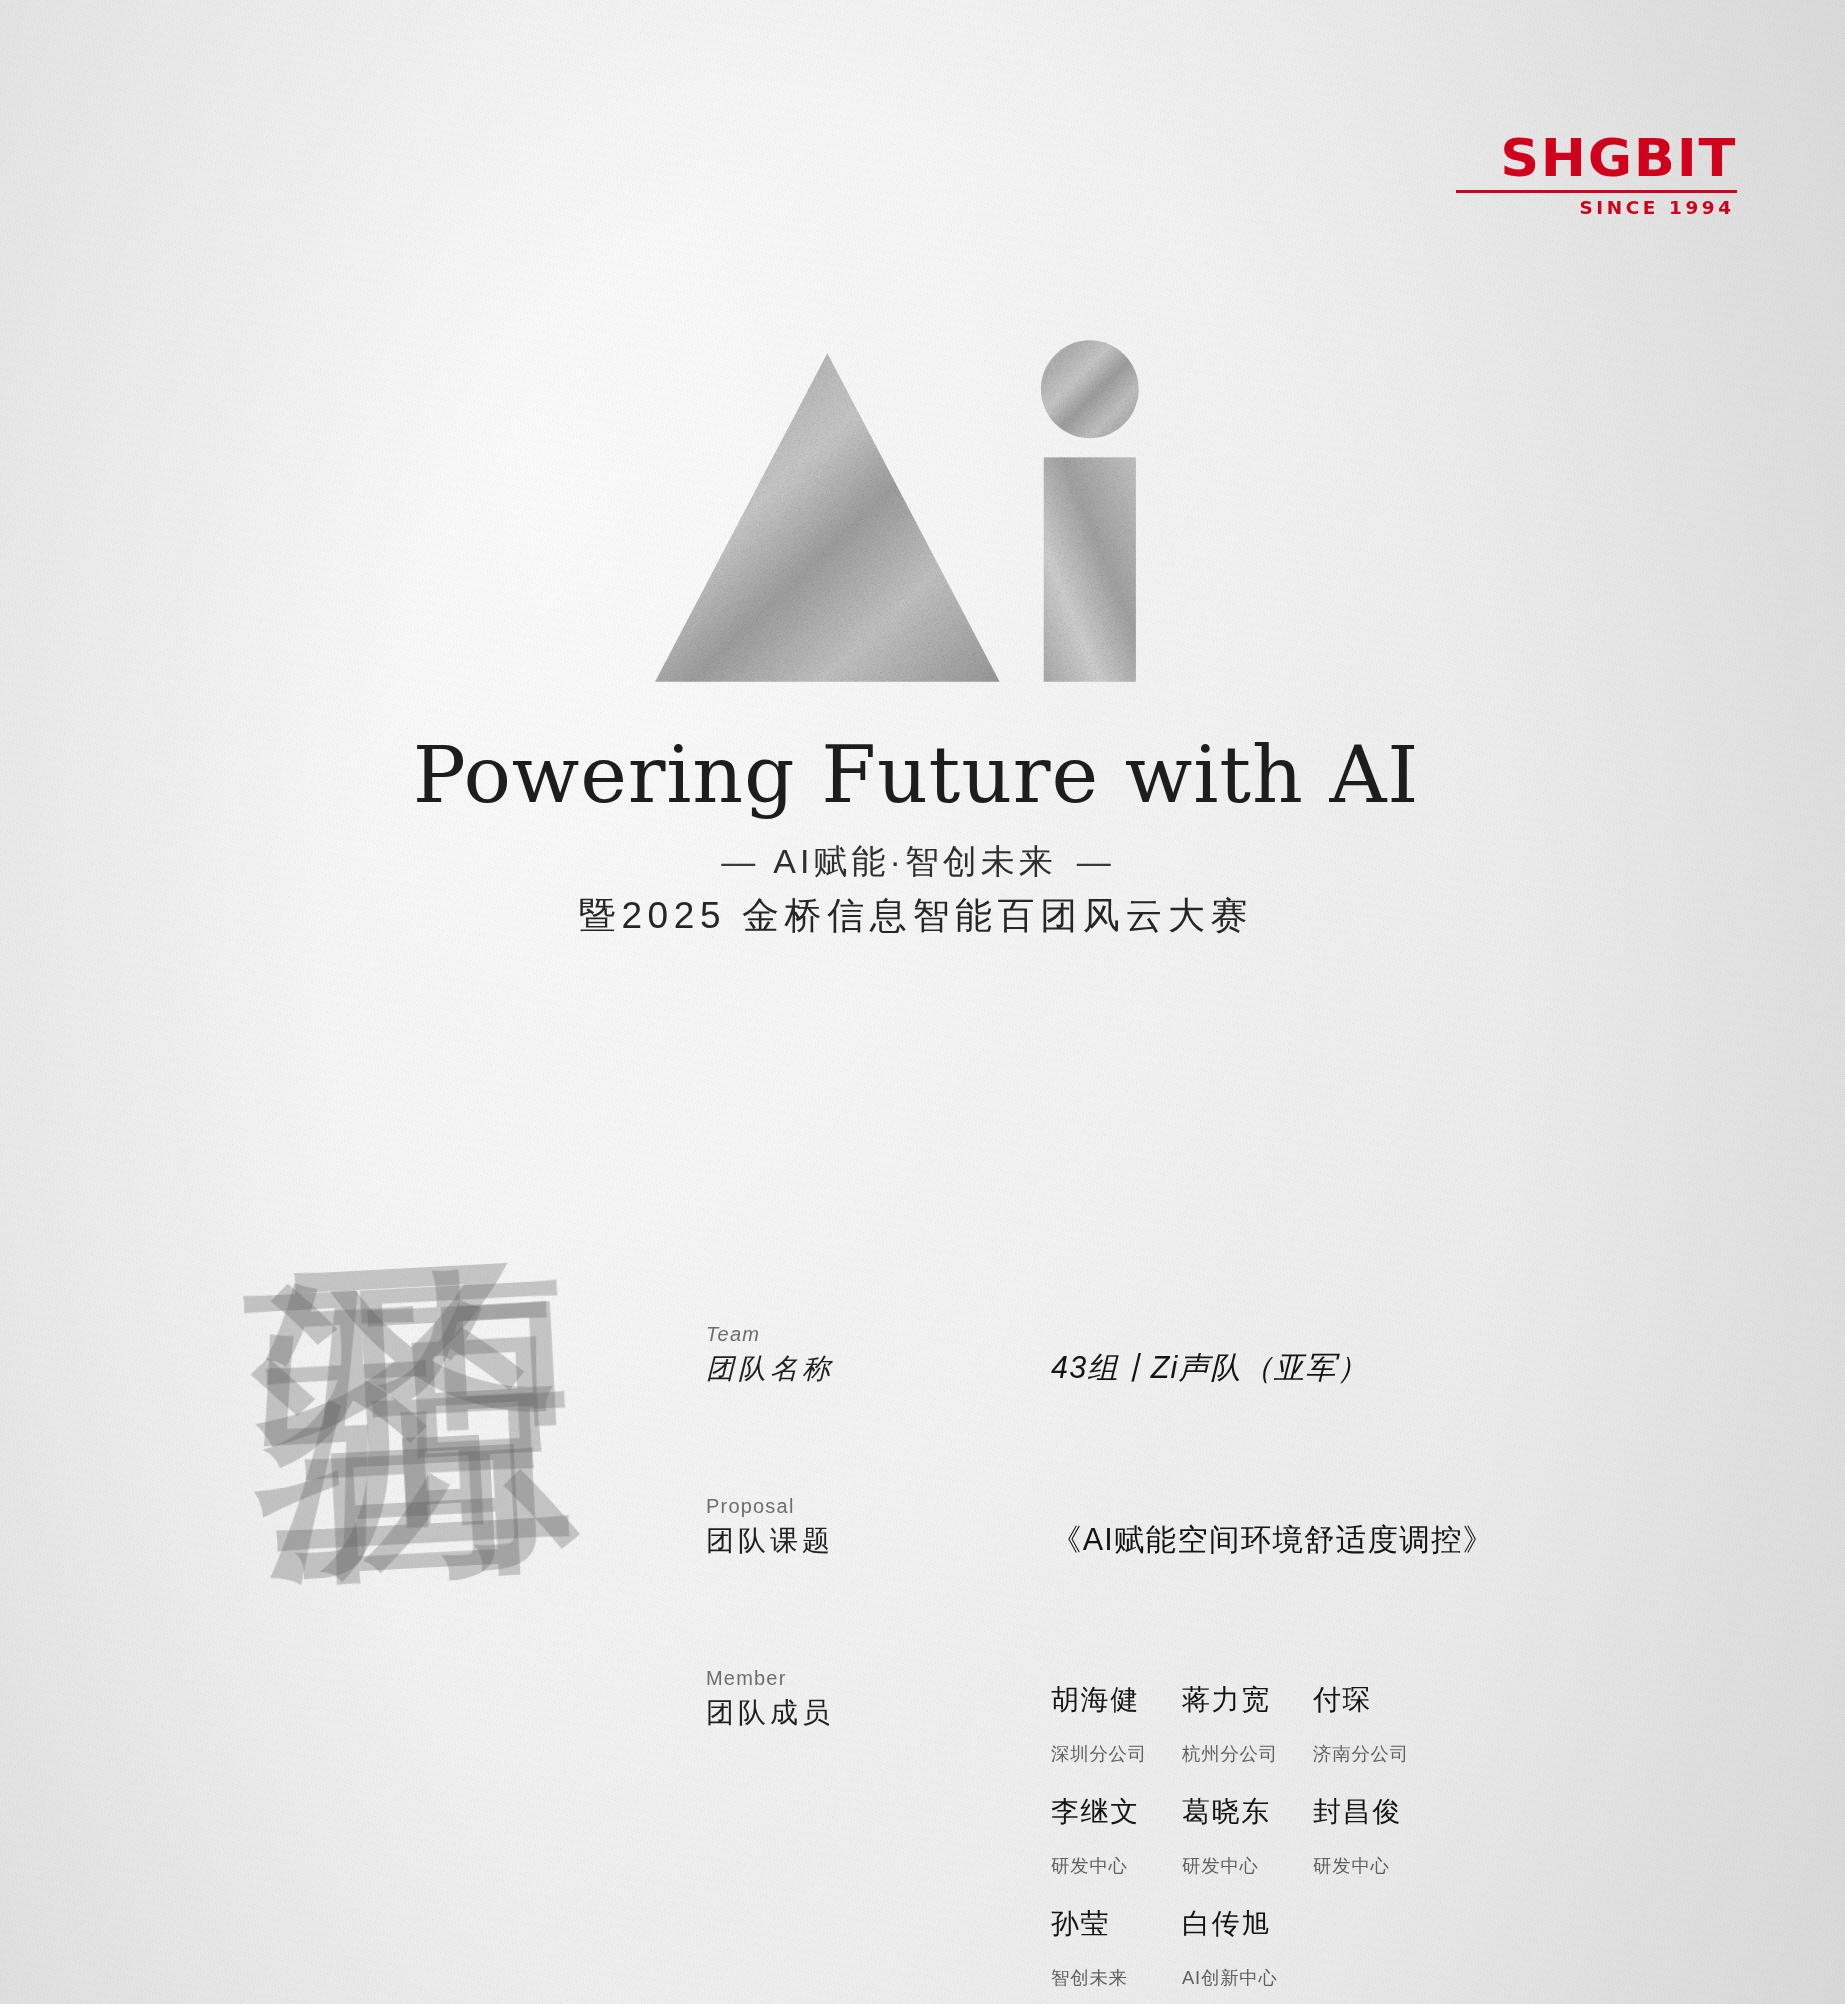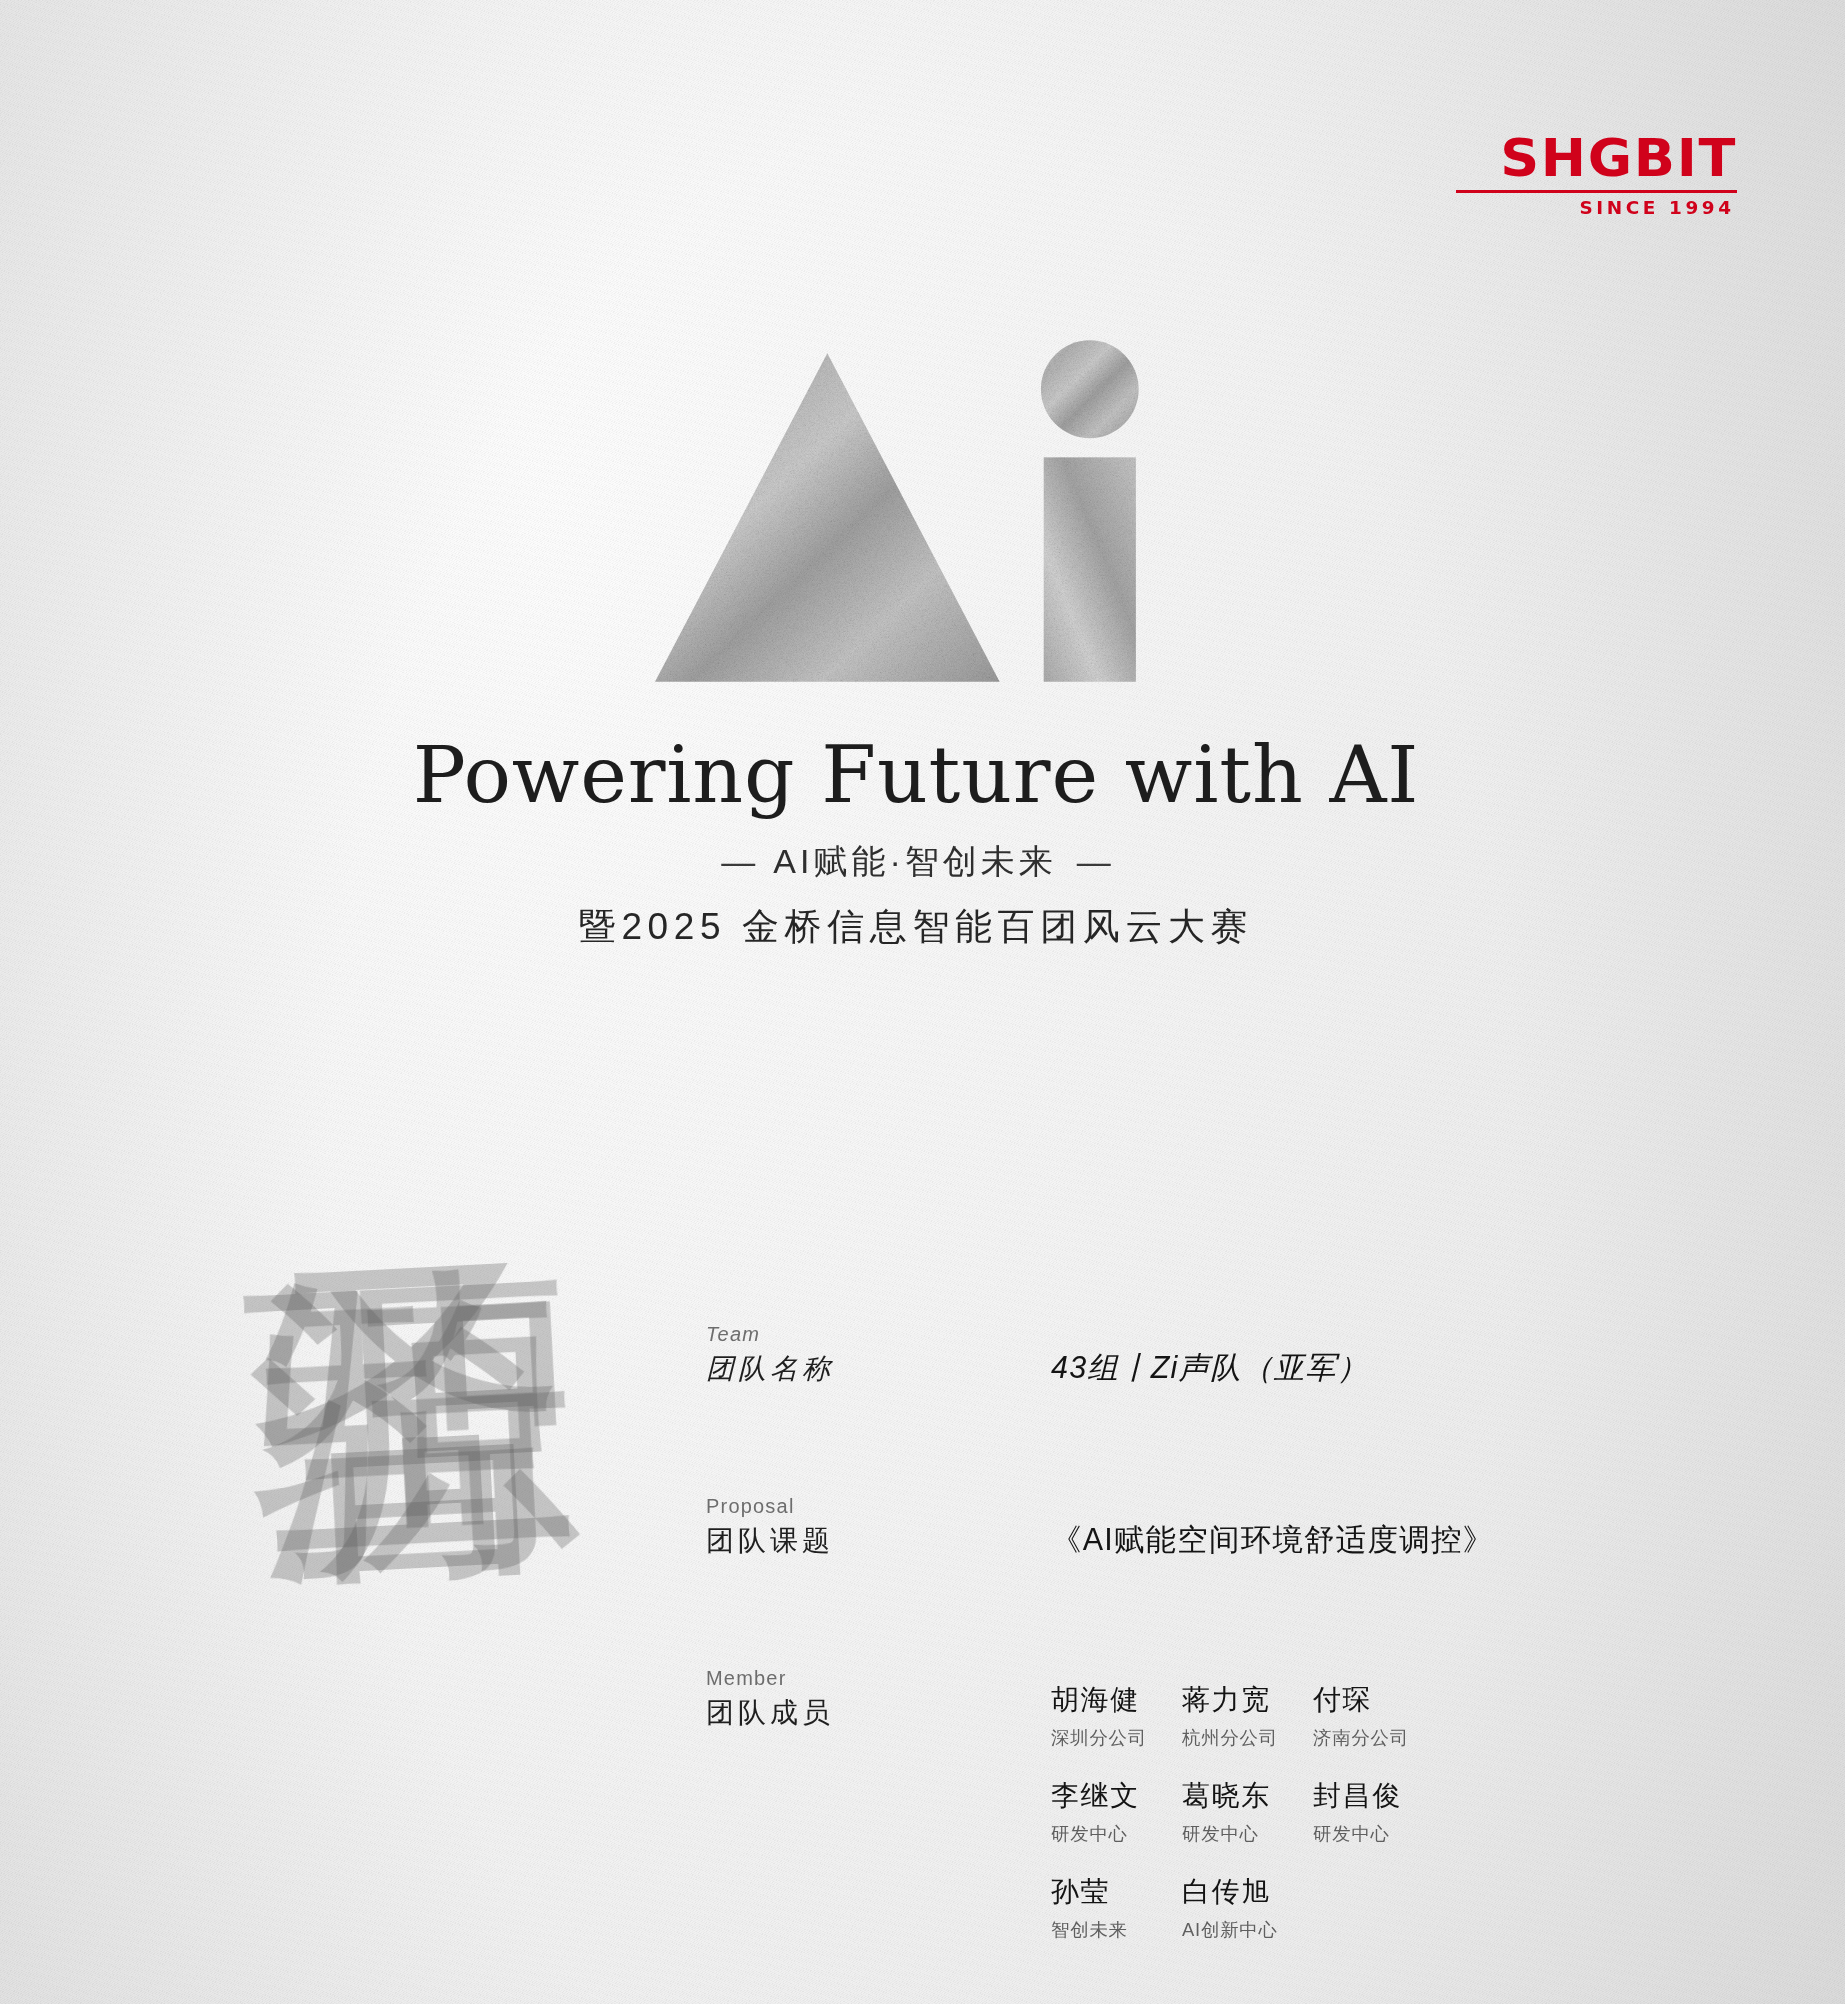--- a/index.html
+++ b/index.html
@@ -97,21 +97,21 @@
   }
   .sub-cn {
     margin-top: 21.7px;
     font-size: 34px;
     letter-spacing: 4px;
     color: #2f2f2f;
     font-weight: 400;
   }
   .sub-cn .dash { letter-spacing: 0; padding: 0 6.4px; color:#3a3a3a; }
   .sub-cn2 {
-    margin-top: 17px;
+    margin-top: 6px;
     font-size: 37px;
     letter-spacing: 5.6px;
     color: #262626;
     font-weight: 400;
   }
 
   
   .calligraphy {
     position: absolute;
     left: 80px;
@@ -176,21 +176,21 @@
     row-gap: 42px;
     gap: 27px;
   }
   .m-name {
     font-size: 28px;
     letter-spacing: 1.6px;
     color: #141414;
     white-space: nowrap;
   }
   .m-dept {
-    margin-top: 6px;
+    margin-top: 22px;
     font-size: 18.4px;
     letter-spacing: 0.8px;
     color: #5f5f5f;
     white-space: nowrap;
   }
 </style>
 </head>
 <body>
 
 <div class="poster">

